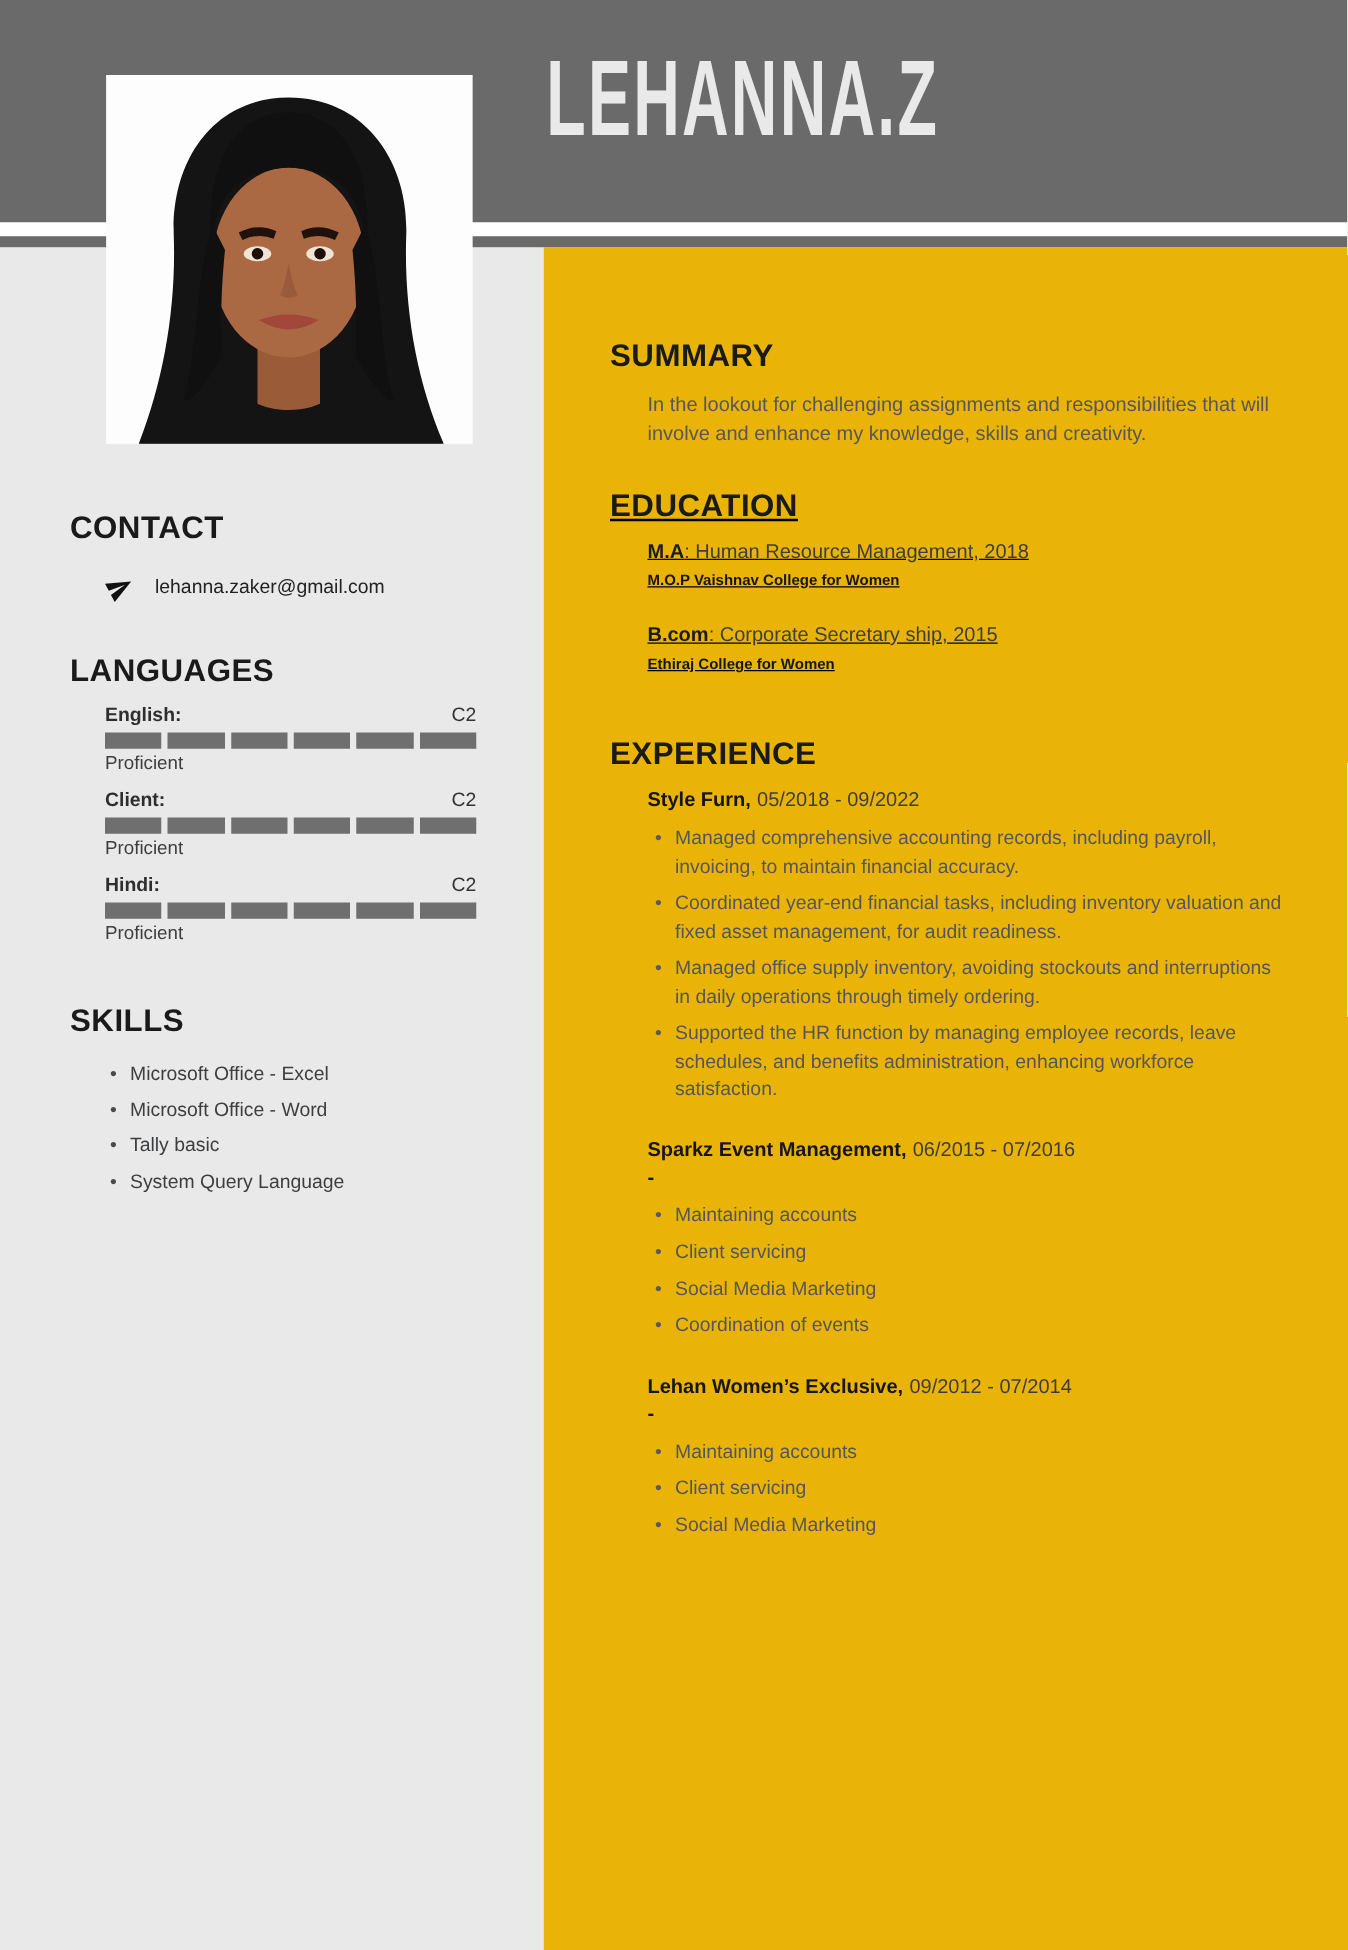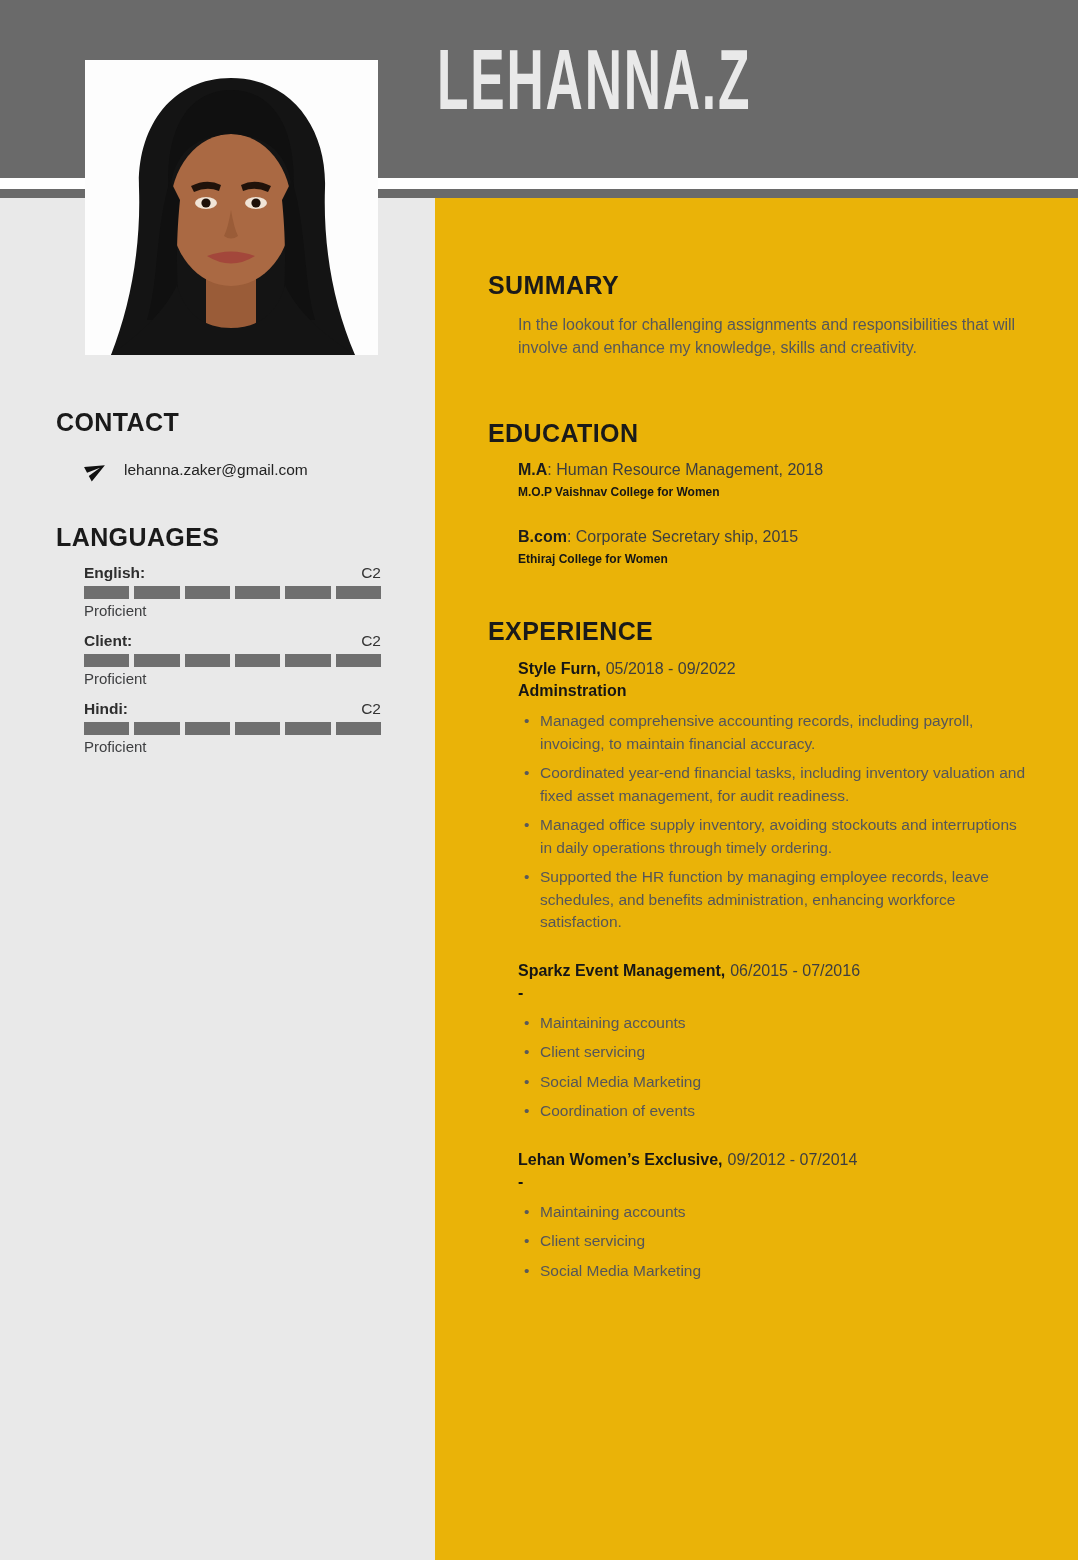--- a/index.html
+++ b/index.html
@@ -57,21 +57,21 @@
   .skills-list li::before { content:"•"; position:absolute; left:0; top:0; color:#4a4a4a; }
   
   .main {
     position:absolute; left:435px; top:198px; width:643px; height:1362px;
     background:#eab308; padding:73px 45px 0 53px;
   }
   .summary-text {
     margin:13px 0 0 30px; width:522px;
     font-size:16px; line-height:23px; color:#56575a;
   }
-  .sec-education { margin-top:60px; }
+  .sec-education { margin-top:32px;text-decoration:underline; }
   .edu-list { margin:11px 0 0 30px; }
   .edu-entry { margin-bottom:23px; }
   .edu-line { font-size:16px; line-height:22px; }
   .edu-line b { color:#1c1c1c; }
   .edu-line span { color:#3d3e40; }
   .edu-school { font-size:12px; line-height:22px; font-weight:bold; color:#161616; }
   .sec-experience { margin-top:47px; }
   .job { margin:12px 0 26px 30px; }
   .job-head { font-size:16px; line-height:22px; }
   .job-head b { color:#161616; }
@@ -185,20 +185,29 @@
               <div class="seg filled"></div>
               <div class="seg filled"></div>
               <div class="seg filled"></div>
               <div class="seg filled"></div>
             </div>
           <div class="prof">Proficient</div>
         </div>
       </div>
     </section>
 
+    <section class="sec-skills">
+      <h2>SKILLS</h2>
+      <ul class="skills-list">
+        <li>Microsoft Office - Excel</li>
+        <li>Microsoft Office - Word</li>
+        <li>Tally basic</li>
+        <li>System Query Language</li>
+      </ul>
+    </section>
 
   </div>
 
   <div class="main">
 
     <section class="sec-summary">
       <h2>SUMMARY</h2>
       <p class="summary-text">In the lookout for challenging assignments and responsibilities that will involve and enhance my knowledge, skills and creativity.</p>
     </section>
 
@@ -220,21 +229,20 @@
       </div>
     </section>
 
     <section class="sec-experience">
       <h2>EXPERIENCE</h2>
 
       <div class="job">
         <p class="job-head">
           <b>Style Furn,</b><span class="dates">05/2018 - 09/2022</span>
         </p>
-        <p class="job-role">Adminstration</p>
         <ul class="job-bullets">
           <li>Managed comprehensive accounting records, including payroll, invoicing, to maintain financial accuracy.</li>
           <li>Coordinated year-end financial tasks, including inventory valuation and fixed asset management, for audit readiness.</li>
           <li>Managed office supply inventory, avoiding stockouts and interruptions in daily operations through timely ordering.</li>
           <li>Supported the HR function by managing employee records, leave schedules, and benefits administration, enhancing workforce satisfaction.</li>
         </ul>
       </div>
 
       <div class="job">
         <p class="job-head">

